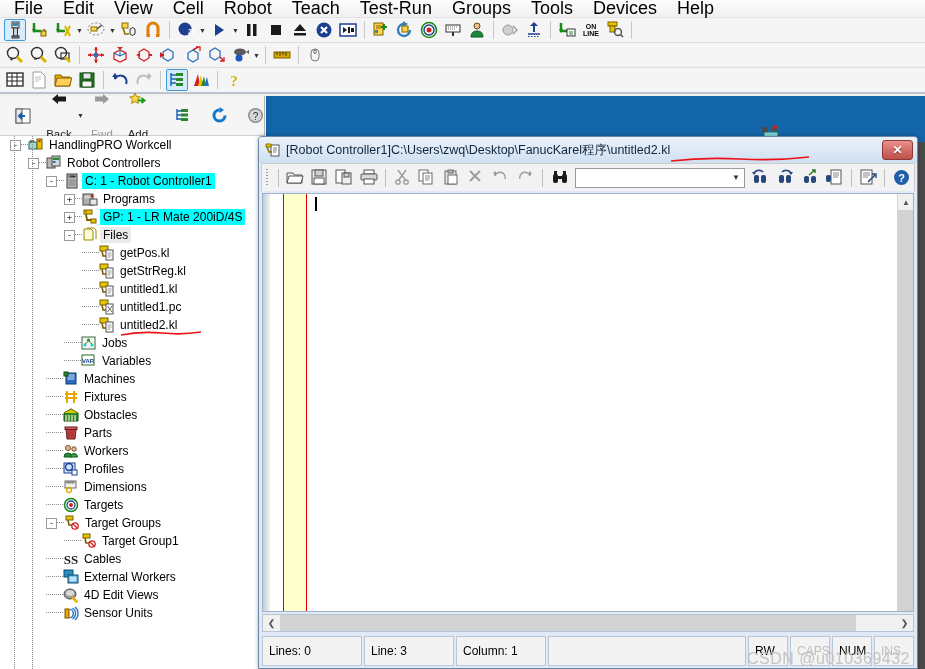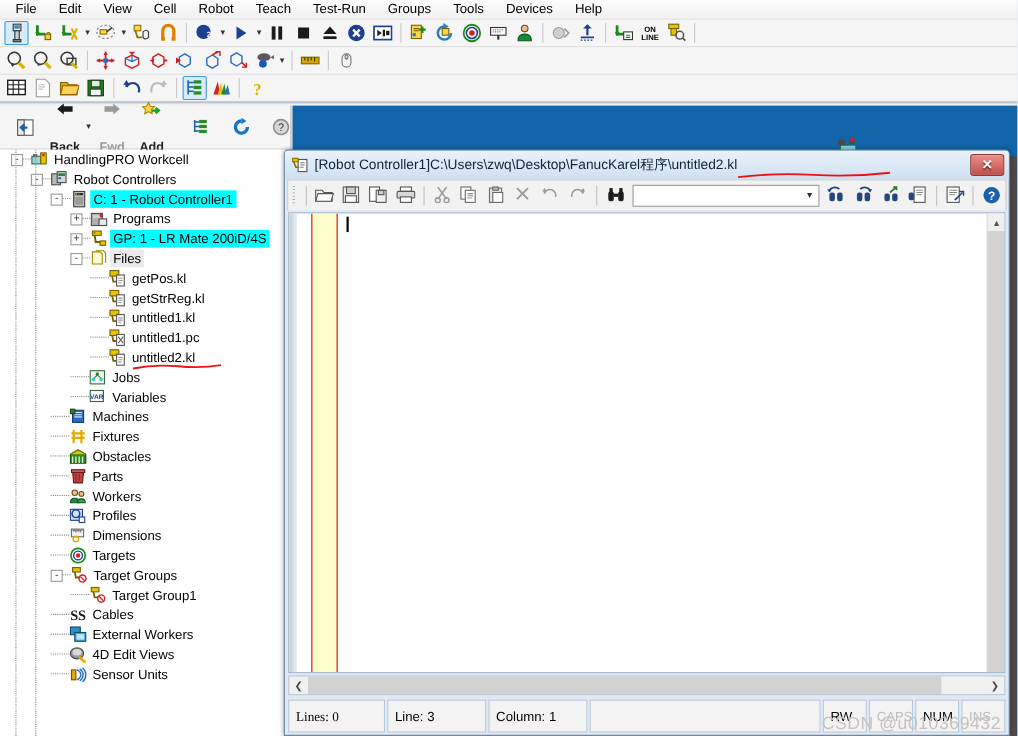--- a/index.html
+++ b/index.html
@@ -10,21 +10,21 @@
     position:relative;
   }
   
   #menubar{
     position:absolute;left:0;top:0;width:925px;height:18px;
     background:linear-gradient(#fdfdfd,#f0f0f0);
     border-bottom:1px solid #e2e2e2;
     display:flex;align-items:center;padding-left:4px;box-sizing:border-box;
   }
   .menu-item{
-    padding:1px 10px;font-size:12px;color:#000;cursor:default;line-height:15px;
+    padding:1px 10px;font-size:18px;color:#000;cursor:default;line-height:15px;
   }
   
   .toolbar{
     position:absolute;left:0;width:925px;
     background:#f5f5f5;border-bottom:1px solid #dcdcdc;
     display:flex;align-items:center;box-sizing:border-box;
   }
   #toolbar1{top:18px;height:25px;padding-left:3px;}
   #toolbar2{top:43px;height:25px;padding-left:3px;}
   #toolbar3{top:68px;height:26px;padding-left:3px;border-bottom:2px solid #b9c4cf;}
@@ -43,21 +43,21 @@
   
   #navbar{
     position:absolute;left:0;top:96px;width:265px;height:40px;
     background:#f5f5f5;border-bottom:1px solid #cfcfcf;border-right:1px solid #b5b5b5;
     display:flex;align-items:center;padding-left:5px;box-sizing:border-box;
   }
   .nav-btn{
     display:flex;flex-direction:column;align-items:center;justify-content:center;
     min-width:34px;height:38px;margin:0 1px;
   }
-  .nav-btn .nlabel{font-size:11.5px;color:#222;line-height:12px;margin-top:19px;font-weight:bold;}
+  .nav-btn .nlabel{font-size:11.5px;color:#222;line-height:12px;margin-top:19px;}
   .nav-btn.dis .nlabel{color:#9a9a9a;}
   .nav-sep{width:1px;height:26px;background:#c8c8c8;margin:0 5px;}
   
   #treepanel{
     position:absolute;left:0;top:136px;width:265px;height:533px;
     background:#fff;border-right:1px solid #8a8a8a;overflow:hidden;
     box-sizing:border-box;
   }
   .trow{height:18px;display:flex;align-items:center;white-space:nowrap;position:relative;}
   .tlabel{font-size:12px;color:#000;padding:0 3px;line-height:16px;}
@@ -1086,21 +1086,21 @@
   </div>
 
   <div id="hscroll">
     <div id="hs-left">❮</div>
     <div id="hthumb"></div>
     <div id="hs-track-r"></div>
     <div id="hs-right">❯</div>
   </div>
 
   <div id="ed-status">
-    <div class="st-cell" style="width:88px;font-family:Liberation Serif, serif;">Lines: 0</div>
+    <div class="st-cell" style="width:100px;">Lines: 0</div>
     <div class="st-cell" style="width:90px;">Line: 3</div>
     <div class="st-cell" style="width:90px;">Column: 1</div>
     <div class="st-cell" style="flex:1;"></div>
     <div class="st-cell st-flag" style="width:40px;">RW</div>
     <div class="st-cell st-flag dim" style="width:40px;">CAPS</div>
     <div class="st-cell st-flag" style="width:40px;">NUM</div>
     <div class="st-cell st-flag dim" style="width:40px;margin-right:0;">INS</div>
     <div id="watermark">CSDN @u010369432</div>
   </div>
 </div>

